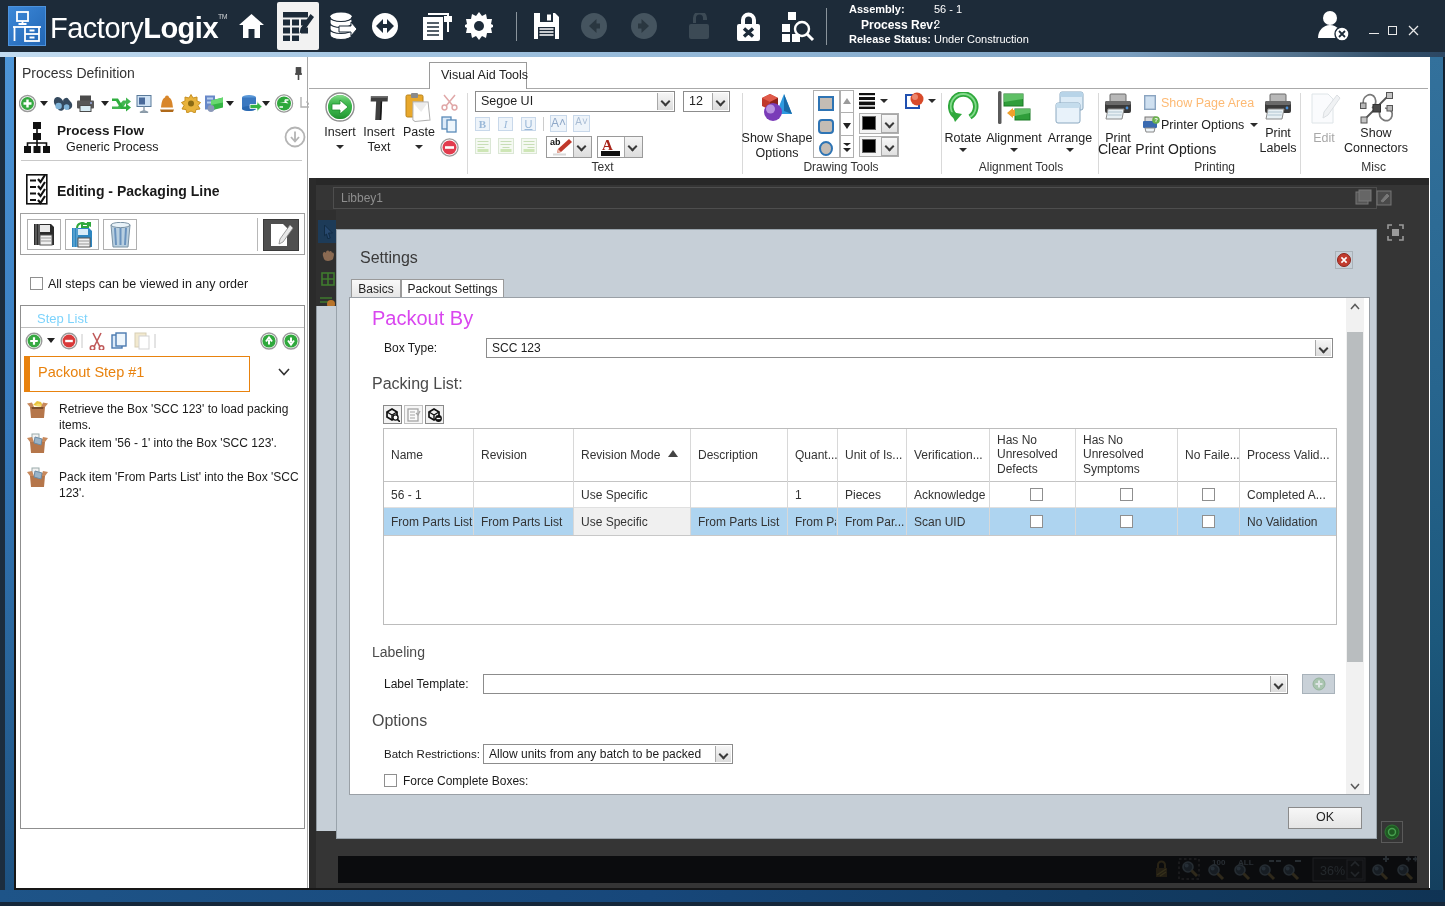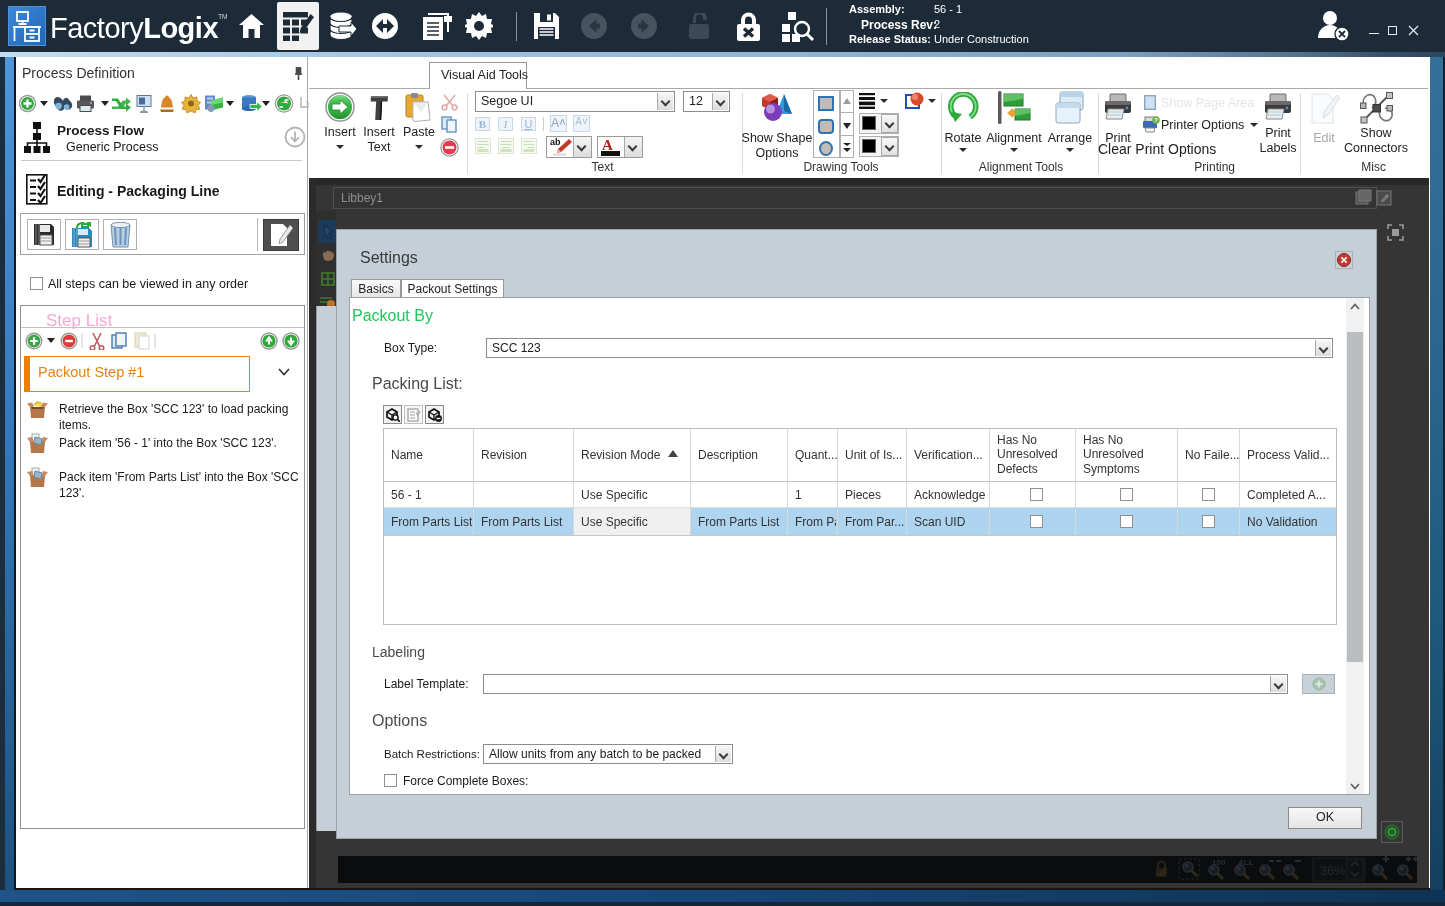--- a/index.html
+++ b/index.html
@@ -285,21 +285,21 @@
 <div class="ab" style="left:263px;top:219px;width:36px;height:32px;background:#4f4f4f;border:1px solid #3a3a3a"></div>
 <svg class="ab" style="left:270px;top:223px" width="24" height="24" viewBox="0 0 24 24">
  <path d="M1 1 L13 1 L17 5 L17 23 L1 23 Z" fill="#fff"></path>
  <path d="M20 2 L23 5 L13 19 L9 21 L10 16 Z" fill="#e8e8e8" stroke="#888" stroke-width="0.8"></path>
 </svg>
 
 <div class="cb" style="left:30px;top:277px"></div>
 <div class="t" style="left:48px;top:277px;font-size:12.5px;color:#1a1a1a">All steps can be viewed in any order</div>
 
 <div class="ab" style="left:20px;top:305px;width:285px;height:524px;border:1px solid #8f8f8f;background:#fff"></div>
-<div class="t" style="left:46px;top:311px;font-size:17px;color:#f9a8d4">Step List</div>
+<div class="t" style="left:37px;top:311px;font-size:13px;color:#7dd3fc">Step List</div>
 <div class="ab" style="left:21px;top:327px;width:283px;height:1px;background:#c0c0c0"></div>
 <svg class="ab" style="left:24px;top:332px" width="278" height="18" viewBox="0 0 278 18">
  <g transform="translate(10,9)">
         <circle r="7.8" fill="none" stroke="#9a9a9a" stroke-width="1.4"></circle>
         <circle r="6.4" fill="#36a841"></circle>
         <path d="M-3.8 0 L3.8 0 M0 -3.8 L0 3.8" stroke="#fff" stroke-width="2.2"></path>
       </g>
  <path d="M23 6 L31 6 L27 11 Z" fill="#222"></path>
  <g transform="translate(45,9)">
         <circle r="7.8" fill="none" stroke="#9a9a9a" stroke-width="1.4"></circle>
@@ -560,21 +560,21 @@
  <rect x="3" y="8" width="26" height="12" rx="2" fill="#3a3a3a"></rect>
  <rect x="3" y="8" width="26" height="4" rx="2" fill="#6a6a6a"></rect>
  <circle cx="25" cy="15" r="1.4" fill="#4a90d8"></circle>
  <path d="M6 16 L22 16 L20 26 L4 26 Z" fill="#e8f0f4" stroke="#8a8a8a"></path>
  <path d="M6 19 L20 19 M5.5 22 L19.5 22" stroke="#b0c4d0"></path>
 </svg>
 <div class="t" style="left:1095px;top:131px;width:46px;text-align:center;font-size:12.5px;color:#222">Print</div>
 <svg class="ab" style="left:1144px;top:95px" width="12" height="15" viewBox="0 0 12 15">
       <rect x="0.7" y="0.7" width="10.6" height="13.6" fill="#cfe0f0" stroke="#8aa4c0" stroke-width="1.4"></rect>
     </svg>
-<div class="t" style="left:1161px;top:96px;font-size:12.5px;color:#e5e5e5">Show Page Area</div>
+<div class="t" style="left:1161px;top:96px;font-size:12.5px;color:#fdba74">Show Page Area</div>
 <svg class="ab" style="left:1142px;top:116px" width="18" height="17" viewBox="0 0 18 17">
  <rect x="3" y="1" width="10" height="5" fill="#d8d8d8" stroke="#777"></rect>
  <rect x="1" y="5" width="14" height="7" rx="1" fill="#3a6ab0"></rect>
  <path d="M3 12 L13 12 L12 16 L4 16 Z" fill="#eef4f8" stroke="#888"></path>
  <circle cx="14" cy="4" r="3.8" fill="#6ab04c"></circle>
  <text x="14" y="6.2" font-size="6" fill="#fff" text-anchor="middle" font-weight="bold">?</text>
 </svg>
 <div class="t" style="left:1161px;top:118px;font-size:12.5px;color:#222">Printer Options</div>
 <div class="caret" style="left:1250px;top:123px"></div>
 <div class="t" style="left:1098px;top:141px;font-size:14px;color:#222">Clear Print Options</div>
@@ -708,21 +708,21 @@
 
 <div class="ab" style="left:1346px;top:298px;width:18px;height:496px;background:#f1f1f1"></div>
 <svg class="ab" style="left:1350px;top:303px" width="10" height="7" viewBox="0 0 10 7">
       <path d="M1 6 L5 1.5 L9 6" stroke="#5a5a5a" stroke-width="1.5" fill="none"></path>
     </svg>
 <div class="ab" style="left:1347px;top:332px;width:16px;height:330px;background:#b9bdbf"></div>
 <svg class="ab" style="left:1350px;top:783px" width="10" height="7" viewBox="0 0 10 7">
       <path d="M1 1 L5 5.5 L9 1" stroke="#5a5a5a" stroke-width="1.5" fill="none"></path>
     </svg>
 
-<div class="t" style="left:352px;top:306px;font-size:16px;color:#22c55e">Packout By</div>
+<div class="t" style="left:372px;top:306px;font-size:20px;color:#d946ef">Packout By</div>
 <div class="t" style="left:384px;top:341px;font-size:12px;color:#1a1a1a">Box Type:</div>
 <div class="combo" style="left:486px;top:338px;width:847px;height:20px">
       <div class="btn">
         <div class="chev" style="left:4px;top:5px"></div>
       </div>
     </div>
 <div class="t" style="left:492px;top:341px;font-size:12px;color:#1a1a1a">SCC 123</div>
 
 <div class="t" style="left:372px;top:374px;font-size:16px;color:#4a4a4a">Packing List:</div>
 <div class="ab" style="left:383px;top:405px;width:19px;height:19px;border:1px solid #8a8a8a;background:#f2f2f2"></div>

